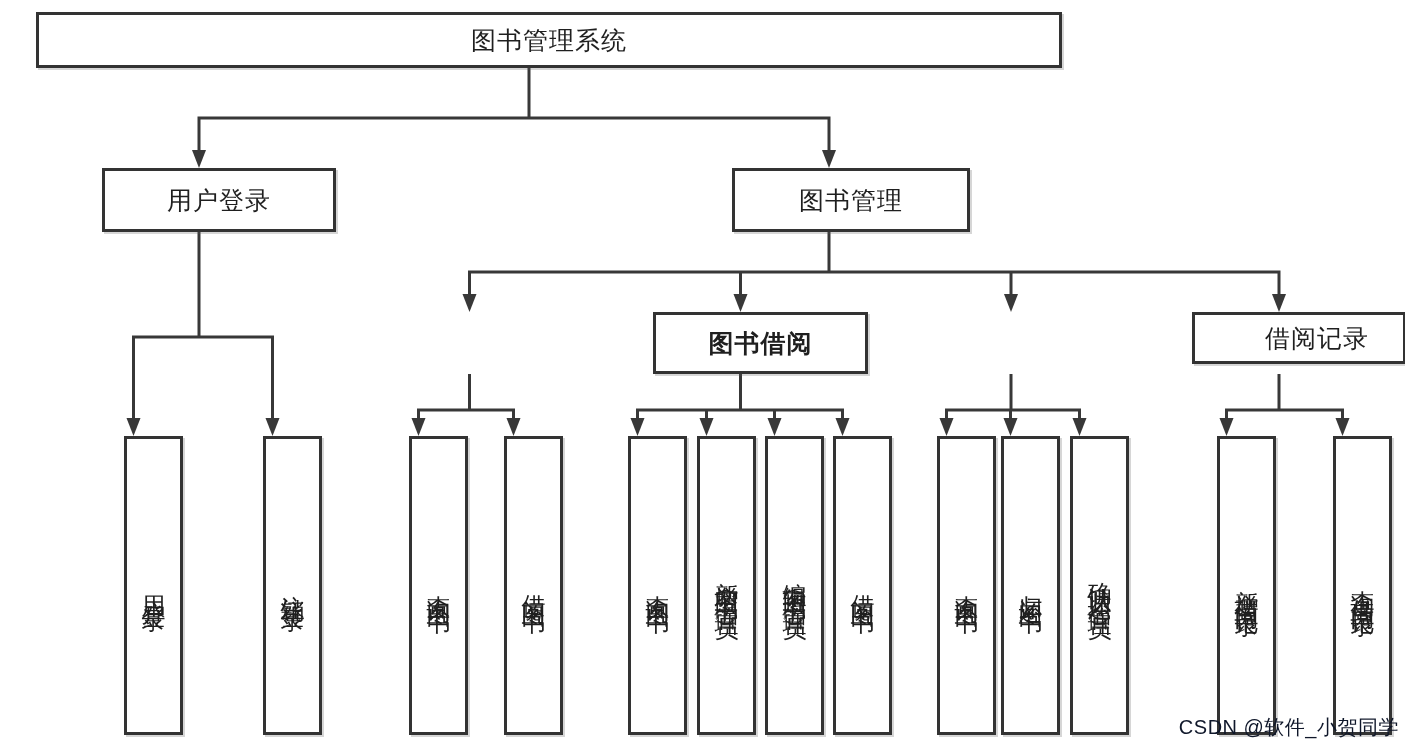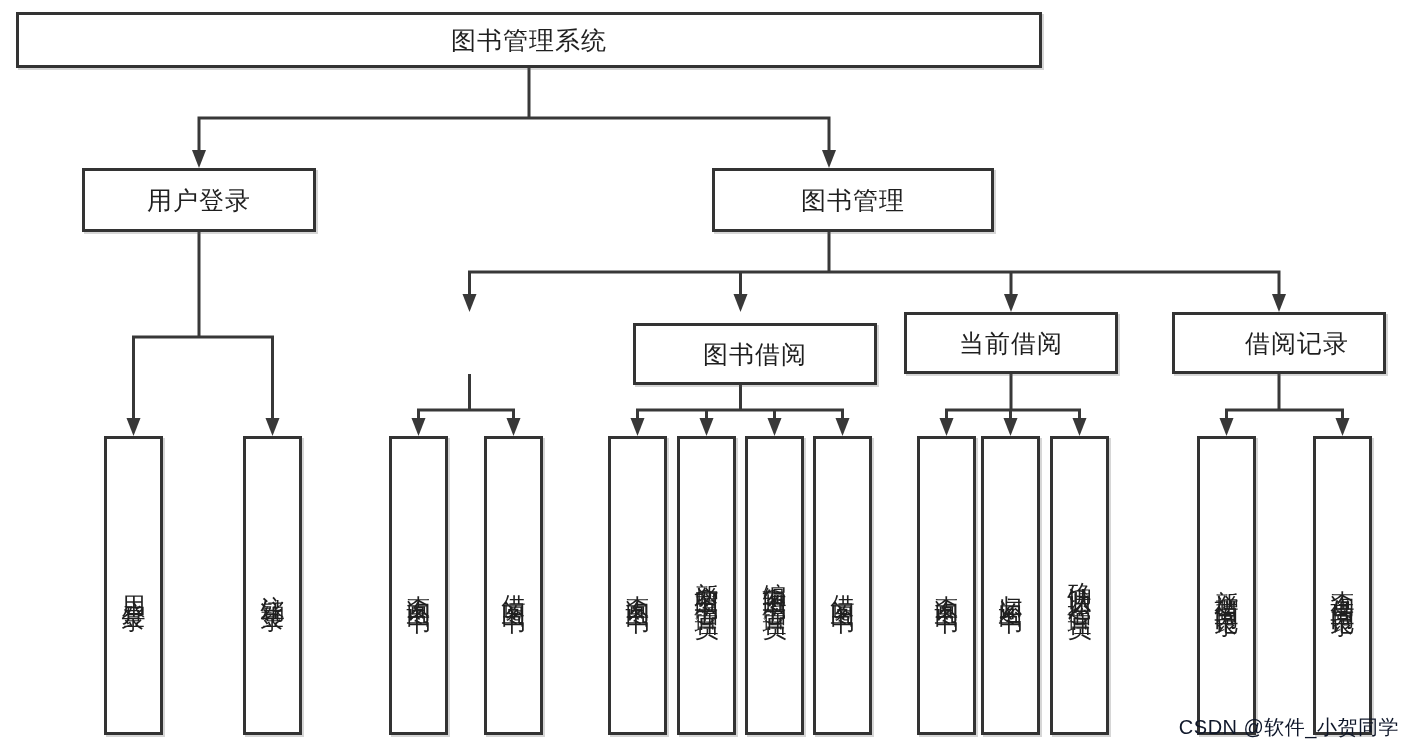--- a/index.html
+++ b/index.html
@@ -24,20 +24,21 @@
     border: 3px solid #333333;
     box-shadow: 2px 2px 0 rgba(90,90,90,0.25);
     display: flex;
     align-items: center;
     justify-content: center;
     font-size: 25px;
     letter-spacing: 1px;
     text-align: center;
     line-height: 1;
     white-space: nowrap;
+    margin-left: 20px;
   }
   .box.v {
     writing-mode: vertical-rl;
     text-orientation: mixed;
     font-size: 24px;
     letter-spacing: 5px;
     white-space: normal;
   }
   .watermark {
     position: absolute;
@@ -90,25 +91,24 @@
       <polygon points="1003.5,418 1017.5,418 1010.5,436"></polygon>
       <polygon points="1072.5,418 1086.5,418 1079.5,436"></polygon>
       <polygon points="1219.5,418 1233.5,418 1226.5,436"></polygon>
       <polygon points="1335.5,418 1349.5,418 1342.5,436"></polygon>
     </g>
   </svg>
 
   <div class="box" style="left:16px; top:12px; width:1026px; height:56px;">图书管理系统</div>
 
   <div class="box" style="left:82px; top:168px; width:234px; height:64px;">用户登录</div>
-  <div class="box" style="left:712px; top:168px; width:282px; height:64px;">图书管理</div>
+  <div class="box" style="left:712px; top:168px; width:238px; height:64px;">图书管理</div>
 
-  <div class="box" style="left:633px; top:323px; width:244px; height:62px;">图书借阅</div>
-  <div class="box" style="left:904px; top:312px; width:214px; height:62px;">当前借阅</div>
-  <div class="box" style="left:1172px; top:312px; width:214px; height:62px;padding-left:36px;">借阅记录</div>
+  <div class="box" style="left:633px; top:312px; width:215px; height:62px;font-weight:bold;">图书借阅</div>
+  <div class="box" style="left:1172px; top:312px; width:214px; height:52px;padding-left:36px;">借阅记录</div>
 
   <div class="box v" style="left:104px; top:436px; width:59px; height:299px;">用户登录</div>
   <div class="box v" style="left:243px; top:436px; width:59px; height:299px;">注销登录</div>
 
   <div class="box v" style="left:389px; top:436px; width:59px; height:299px;">查询图书</div>
   <div class="box v" style="left:484px; top:436px; width:59px; height:299px;">借阅图书</div>
 
   <div class="box v" style="left:608px; top:436px; width:59px; height:299px;">查询图书</div>
   <div class="box v" style="left:677px; top:436px; width:59px; height:299px;">新增图书（管理员）</div>
   <div class="box v" style="left:745px; top:436px; width:59px; height:299px;">编辑图书（管理员）</div>

